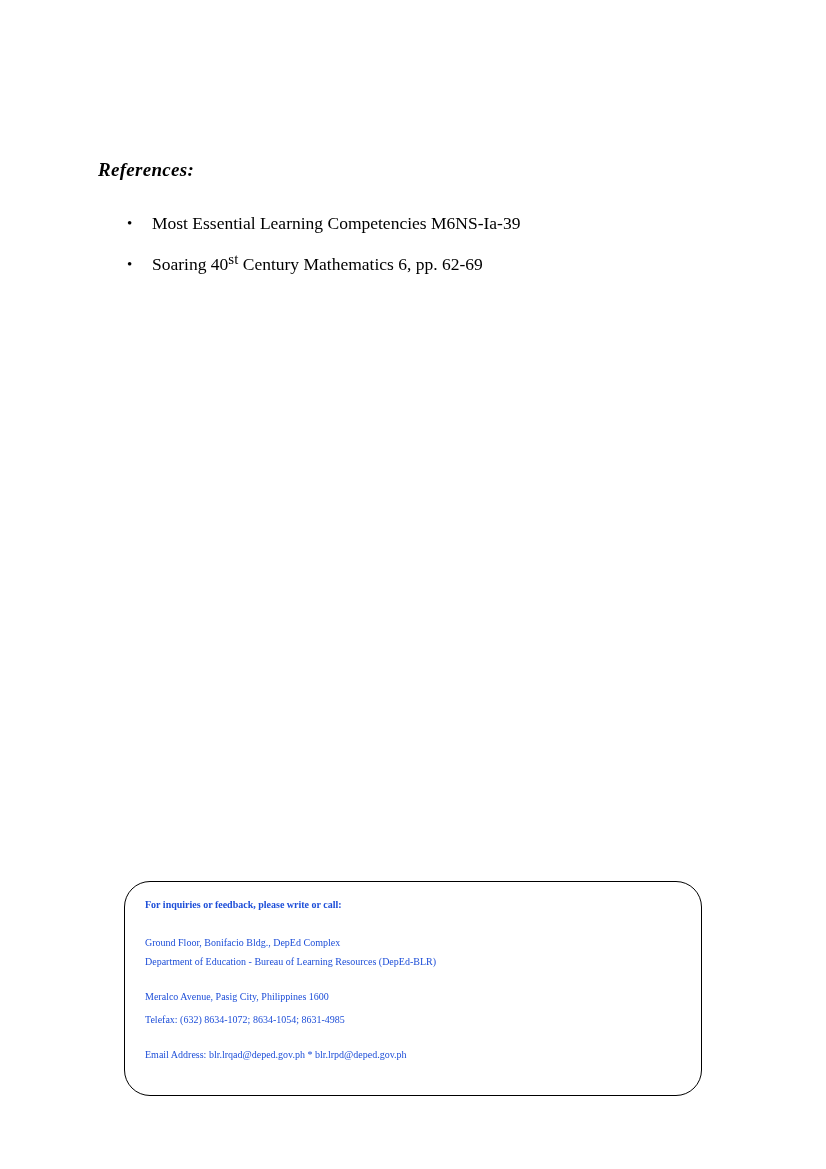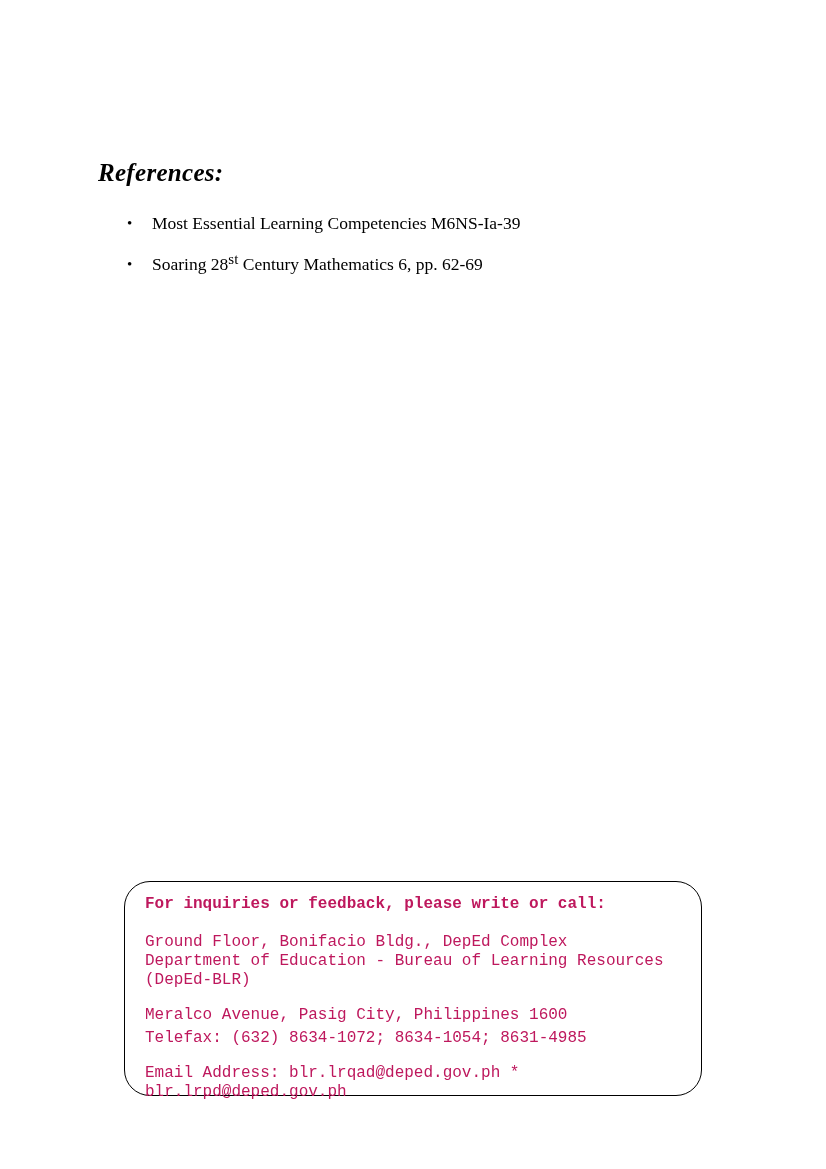--- a/index.html
+++ b/index.html
@@ -23,21 +23,21 @@
     width: 826px;
     height: 1169px;
   }
 
   
   .references-heading {
     position: absolute;
     left: 98px;
     top: 159px;
     font-family: "Liberation Serif", serif;
-    font-size: 25px;
+    font-size: 19px;
     font-weight: bold;
     font-style: italic;
     letter-spacing: 0.3px;
   }
 
   
   .ref-list {
     position: absolute;
     left: 98px;
     top: 212px;
@@ -77,24 +77,24 @@
     box-sizing: border-box;
     background: #ffffff;
   }
   .inquiry-inner {
     position: absolute;
     left: 20px;
     top: 13px;
     right: 14px;
   }
   .inq-line {
-    font-family: Liberation Mono, monospace;
-    font-size: 16px;
+    font-family: Liberation Serif, serif;
+    font-size: 10px;
     line-height: 19px;
-    color: #be185d;
+    color: #1d4ed8;
     margin-bottom: 16px;
   }
   .inq-line.bold {
     font-weight: bold;
     margin-bottom: 19px;
   }
   .inq-line.tight {
     margin-bottom: 0px;
   }
   .inq-line.addr-second {
@@ -110,21 +110,21 @@
 
   <div class="ref-list">
 
     <div class="ref-item">
       <span class="ref-bullet">•</span>
       <span class="ref-text"><span>Most Essential Learning Competencies M6NS-Ia-39</span></span>
     </div>
 
     <div class="ref-item">
       <span class="ref-bullet">•</span>
-      <span class="ref-text"><span>Soaring 28</span><sup>st</sup><span> Century Mathematics 6, pp. 62-69</span></span>
+      <span class="ref-text"><span>Soaring 40</span><sup>st</sup><span> Century Mathematics 6, pp. 62-69</span></span>
     </div>
 
   </div>
 
   <div class="inquiry-box">
     <div class="inquiry-inner">
       <div class="inq-line bold">For inquiries or feedback, please write or call:</div>
       <div class="inq-line tight">Ground Floor, Bonifacio Bldg., DepEd Complex</div>
       <div class="inq-line">Department of Education - Bureau of Learning Resources (DepEd-BLR)</div>
       <div class="inq-line addr-second">Meralco Avenue, Pasig City, Philippines 1600</div>

